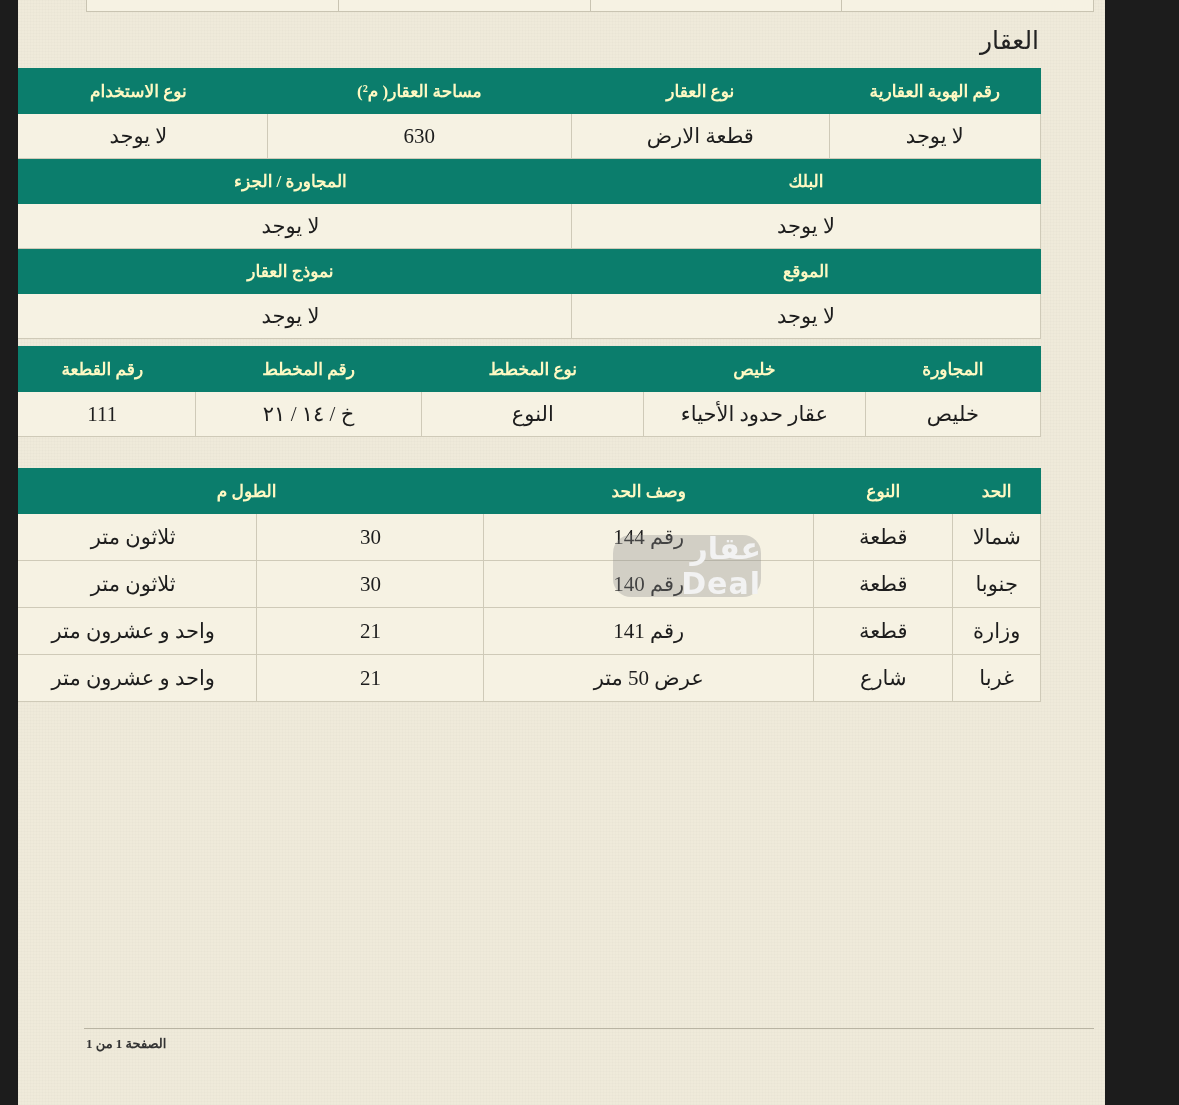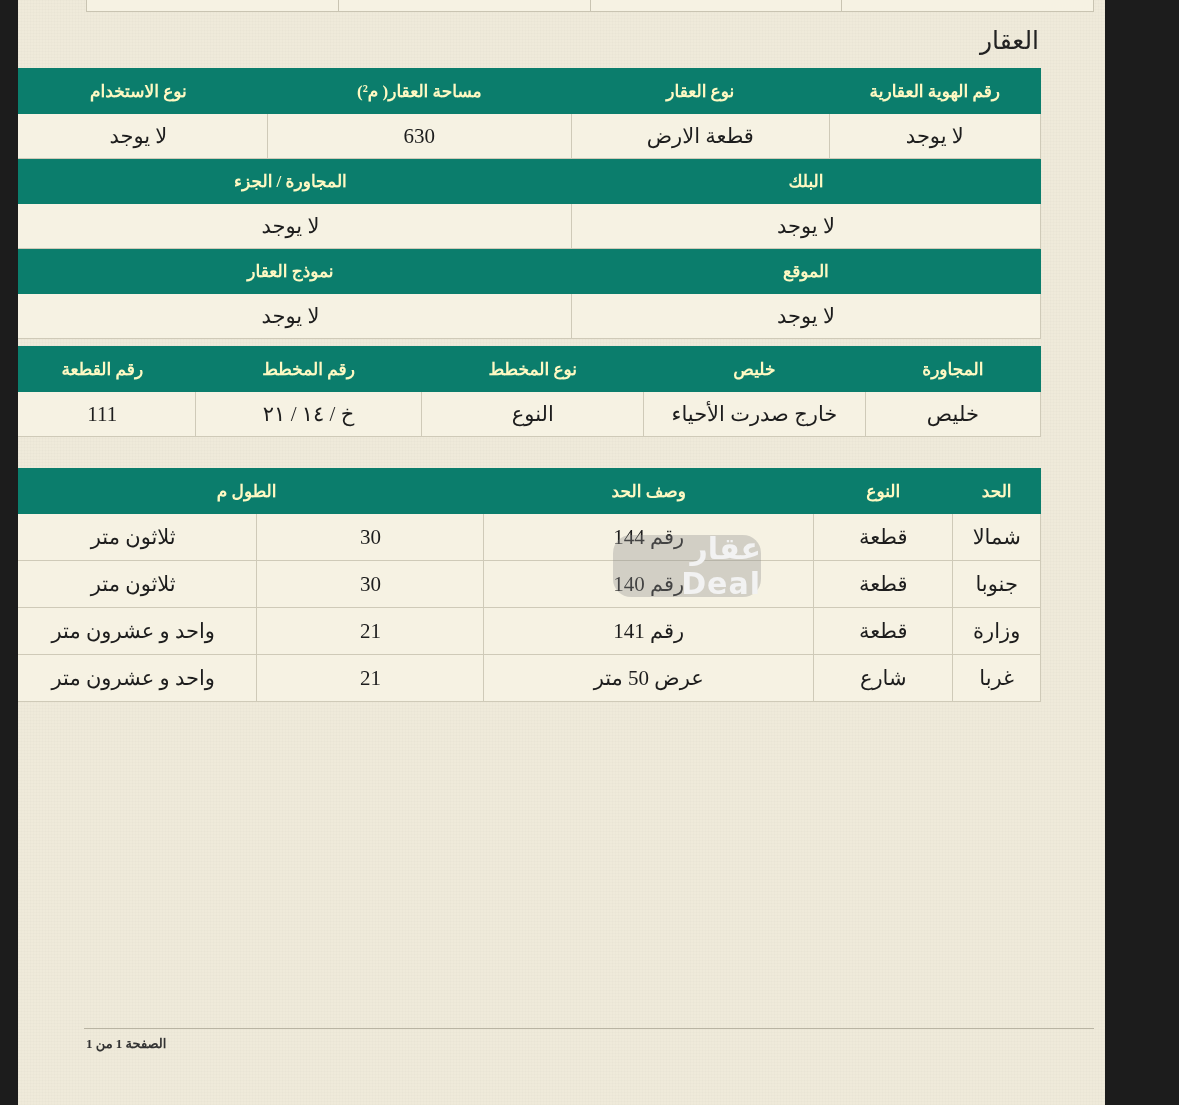--- a/index.html
+++ b/index.html
@@ -222,21 +222,21 @@
     <tbody>
       <tr>
         <th>المجاورة</th>
         <th>خليص</th>
         <th>نوع المخطط</th>
         <th>رقم المخطط</th>
         <th>رقم القطعة</th>
       </tr>
       <tr>
         <td>خليص</td>
-        <td>خارج صدرت الأحياء</td>
+        <td>عقار حدود الأحياء</td>
         <td>النوع</td>
         <td>خ / ١٤ / ٢١</td>
         <td>111</td>
       </tr>
     </tbody>
   </table>
 
   <table class="doc-table" id="borders-table">
     <colgroup>
       <col style="width:8.5%">

